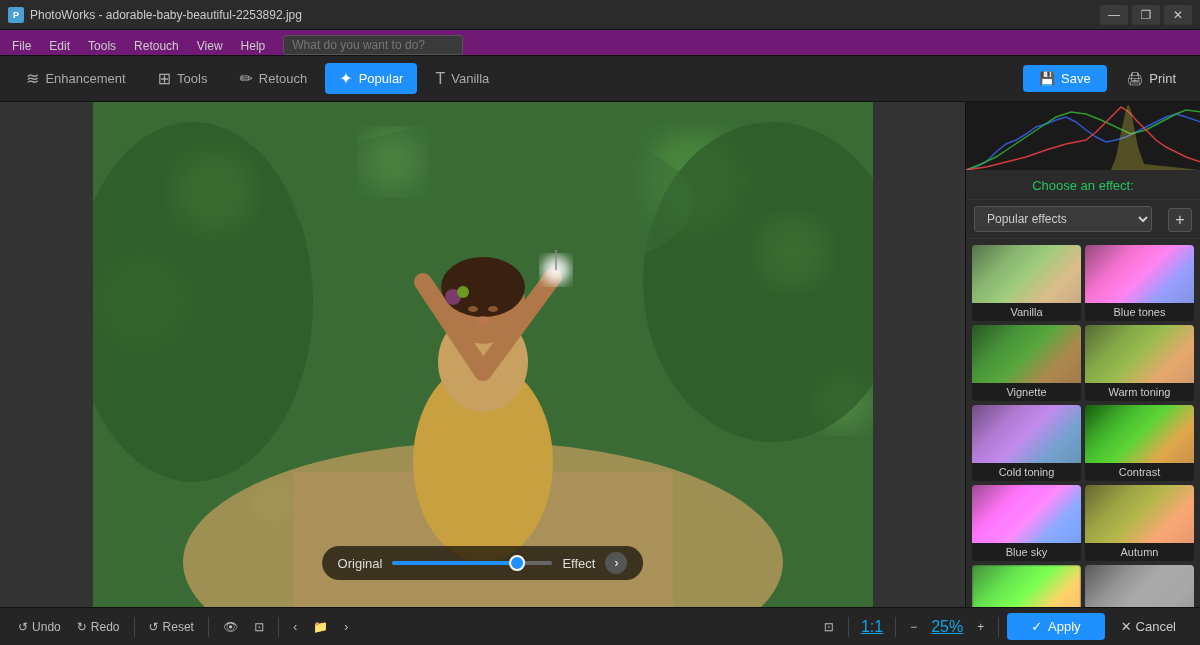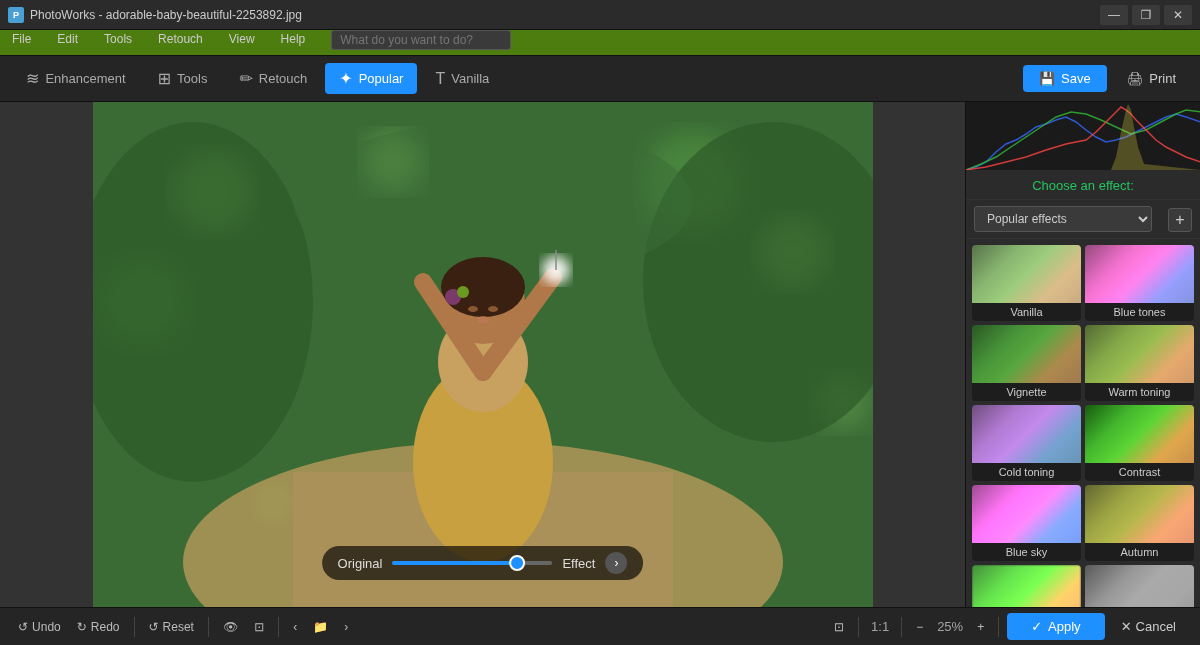--- a/index.html
+++ b/index.html
@@ -16,26 +16,26 @@
       border-bottom: 1px solid #111;
     }
     #titlebar-left { display: flex; align-items: center; gap: 6px; font-size: 12px; color: #ccc; }
     #titlebar-logo { width: 16px; height: 16px; background: #4a9fd5; border-radius: 2px; font-size: 9px; color: white; display: flex; align-items: center; justify-content: center; font-weight: bold; }
     #titlebar-controls { display: flex; gap: 4px; }
     .title-btn { width: 28px; height: 20px; background: #3a3a3a; border: none; color: #ccc; cursor: pointer; font-size: 12px; display: flex; align-items: center; justify-content: center; border-radius: 2px; }
 
     
     #menubar {
       height: 26px;
-      background: #4d7c0f;
-      display: flex;
-      align-items: flex-start;
+      background: #701a75;
+      display: flex;
+      align-items: flex-end;
       padding: 0 4px;
       border-bottom: 1px solid #111;
-      gap: 10px;
+      gap: 2px;
     }
     .menu-item { font-size: 12px; padding: 2px 8px; color: #ccc; cursor: pointer; border-radius: 3px; }
     #search-box {
       margin-left: 8px;
       background: #3a3a3a;
       border: 1px solid #555;
       border-radius: 3px;
       padding: 2px 8px;
       color: #ccc;
       font-size: 12px;
@@ -289,21 +289,21 @@
       background: transparent;
       border: none;
       color: #ccc;
       padding: 6px 12px;
       border-radius: 4px;
       font-size: 13px;
       cursor: pointer;
       display: flex; align-items: center; gap: 4px;
     }
 
-    .zoom-text { font-size: 13px; color: #a3a3a3; padding: 0 4px; }
+    .zoom-text { font-size: 16px; color: #0ea5e9; padding: 0 4px; text-decoration: underline; }
 
     
     #right-panel-scroll { flex: 1; overflow-y: auto; }
     #right-panel-scroll::-webkit-scrollbar { width: 6px; }
     #right-panel-scroll::-webkit-scrollbar-track { background: #222; }
     #right-panel-scroll::-webkit-scrollbar-thumb { background: #555; border-radius: 3px; }
   </style>
 </head>
 <body>
 

